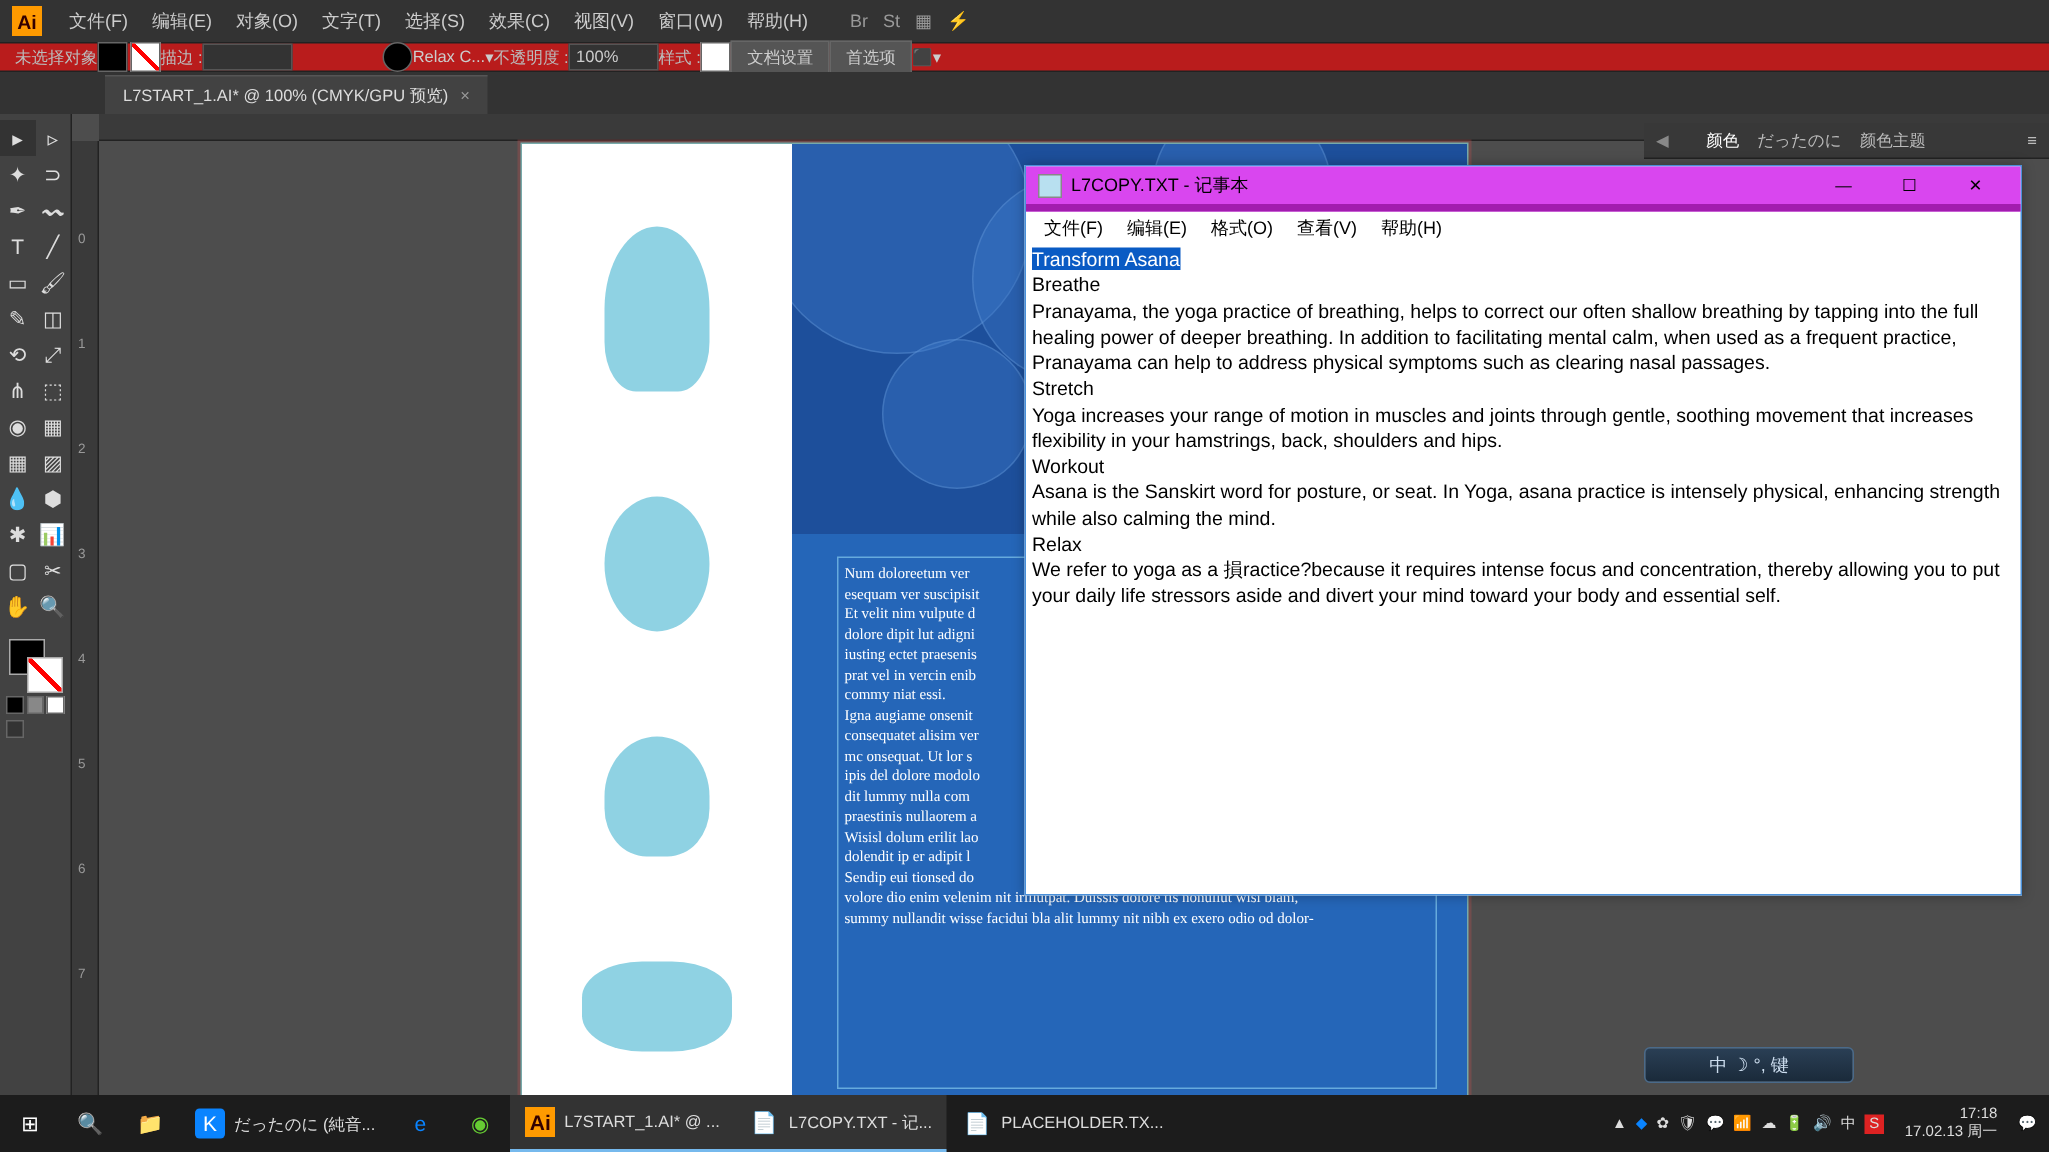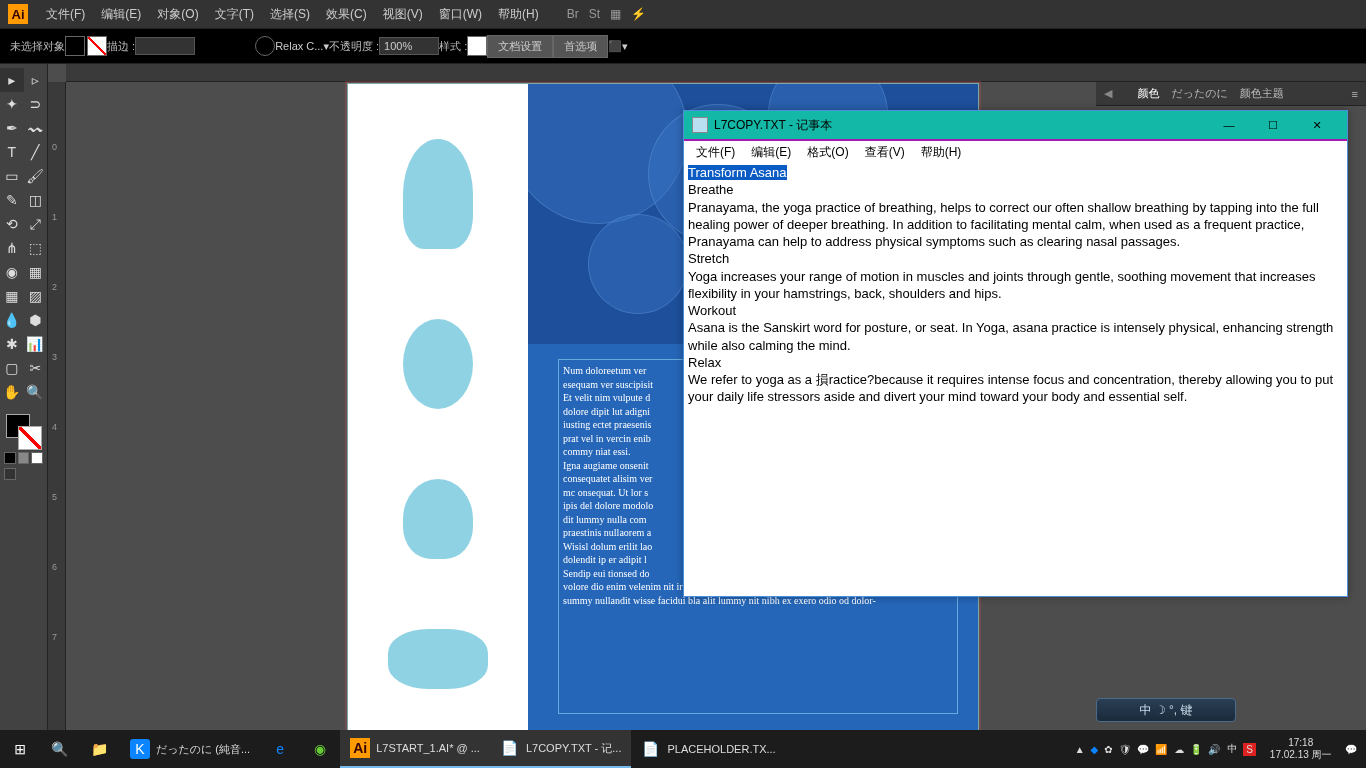--- a/index.html
+++ b/index.html
@@ -10,21 +10,21 @@
 
 .menubar { height: 28px; background: #333333; display: flex; align-items: center; padding: 0 8px; color: #ccc; font-size: 12px; }
 .ai-logo { width: 20px; height: 20px; background: #ff9a00; color: #330000; display: flex; align-items: center; justify-content: center; font-weight: bold; margin-right: 10px; font-size: 13px; }
 .menu-item { padding: 0 8px; cursor: pointer; }
 .menubar-right { margin-left: auto; display: flex; align-items: center; gap: 8px; margin-top: 48px; }
 .workspace-sel { background: #444; padding: 2px 10px; font-size: 11px; }
 .search-stock { background: #262626; padding: 2px 8px; font-size: 11px; color: #888; width: 140px; }
 .window-controls { display: flex; gap: 12px; color: #888; margin-left: 10px; }
 
 
-.controlbar { height: 36px; background: #000000; border-top: 1px solid #222; border-bottom: 1px solid #222; display: flex; align-items: center; padding: 0 10px; color: #ccc; font-size: 11px; }
+.controlbar { height: 20px; background: #b91c1c; border-top: 1px solid #222; border-bottom: 1px solid #222; display: flex; align-items: center; padding: 0 10px; color: #ccc; font-size: 11px; }
 .cb-label { color: #bbb; }
 .cb-swatch { width: 20px; height: 20px; border: 1px solid #666; background: #000; }
 .cb-swatch.none { background: #fff; position: relative; }
 .cb-swatch.none::after { content: ""; position: absolute; left: 0; top: 0; right: 0; bottom: 0; background: linear-gradient(to top right, transparent 45%, red 45%, red 55%, transparent 55%); }
 .cb-input { background: #333; border: 1px solid #555; color: #ccc; padding: 2px 4px; width: 60px; font-size: 11px; }
 .cb-btn { background: #555; padding: 3px 10px; border: 1px solid #666; }
 
 
 .tabbar { height: 28px; background: #333; display: flex; align-items: flex-end; padding-left: 70px; }
 .doc-tab { background: #424242; color: #ddd; font-size: 11px; padding: 5px 12px; display: flex; align-items: center; gap: 8px; border-top: 1px solid #555; }
@@ -60,36 +60,36 @@
 .right-panels { position: absolute; right: 0; top: 82px; width: 270px; height: 24px; background: #383838; display: flex; align-items: center; color: #bbb; font-size: 11px; padding: 0 8px; gap: 12px; border-bottom: 1px solid #222; }
 .panel-tab { cursor: pointer; }
 .panel-tab.active { color: #fff; margin-left: 13px; }
 
 
 .statusbar { height: 22px; background: #424242; color: #bbb; font-size: 11px; display: flex; align-items: center; padding: 0 8px; gap: 10px; border-top: 1px solid #222; }
 .zoom-sel { background: #333; border: 1px solid #555; color: #ccc; padding: 1px 4px; }
 
 
 .notepad { position: absolute; left: 683px; top: 110px; width: 665px; height: 487px; background: #fff; border: 1px solid #4a90d9; box-shadow: 0 0 8px rgba(0,0,0,.3); display: flex; flex-direction: column; z-index: 100; }
-.np-titlebar { height: 30px; background: #14b8a6; display: flex; align-items: center; padding: 0 8px; font-size: 12px; border-bottom: 2px solid #a21caf; }
+.np-titlebar { height: 30px; background: #d946ef; display: flex; align-items: center; padding: 0 8px; font-size: 12px; border-bottom: 5px solid #a21caf; }
 .np-icon { width: 16px; height: 16px; background: #b8e0f0; margin-right: 6px; border: 1px solid #888; }
 .np-controls { margin-left: auto; display: flex; gap: 0; }
 .np-ctrl { width: 44px; height: 28px; display: flex; align-items: center; justify-content: center; font-size: 11px; cursor: pointer; }
 .np-menubar { height: 22px; display: flex; align-items: center; padding: 0 6px; font-size: 12px; gap: 4px; }
 .np-menu { padding: 0 6px; cursor: pointer; }
 .np-content { flex: 1; padding: 2px 4px; font-family: "SimSun", "Courier New", monospace; font-size: 13px; line-height: 1.25; overflow: auto; white-space: pre-wrap; word-break: break-word; }
 .np-highlight { background: #0a5bc4; color: #fff; }
 
 
 .taskbar { position: absolute; left: 0; right: 0; bottom: 0; height: 38px; background: #1c1c1c; display: flex; align-items: center; color: #ddd; font-size: 11px; z-index: 200; }
 .tb-btn { height: 38px; padding: 0 10px; display: flex; align-items: center; gap: 6px; cursor: pointer; }
 .tb-btn.active { background: #333; border-bottom: 2px solid #76b9ed; }
 .tb-icon { width: 20px; height: 20px; display: flex; align-items: center; justify-content: center; font-size: 14px; }
 .tb-tray { margin-left: auto; display: flex; align-items: center; gap: 6px; padding: 0 8px; font-size: 10px; }
-.tb-clock { text-align: center; padding: 0 8px; line-height: 1.2; }
+.tb-clock { text-align: right; padding: 0 8px; line-height: 1.2; }
 .ime-badge { position: absolute; right: 130px; bottom: 46px; width: 140px; height: 24px; background: linear-gradient(#2a3f55,#1a2a3a); border: 1px solid #4a6a8a; border-radius: 4px; color: #cde; font-size: 12px; display: flex; align-items: center; justify-content: center; }
 </style>
 </head>
 <body>
 
 <div class="ai-app">
 
   <div class="menubar">
     <div class="ai-logo">Ai</div>
     <div class="menu-item">文件(F)</div>
@@ -132,20 +132,26 @@
     <span>▾</span>
     <span class="cb-label">不透明度 :</span>
     <input class="cb-input" value="100%" style="">
     <span class="cb-label">样式 :</span>
     <div class="cb-swatch" style="background:#fff"></div>
     <div class="cb-btn">文档设置</div>
     <div class="cb-btn">首选项</div>
     <span>⬛▾</span>
   </div>
 
+  <div class="tabbar">
+    <div class="doc-tab">
+      <span>L7START_1.AI* @ 100% (CMYK/GPU 预览)</span>
+      <span class="tab-close">×</span>
+    </div>
+  </div>
 
   <div class="main-area">
 
     <div class="toolbox">
       <div class="tool-row">
           <div class="tool active">▸</div>
           <div class="tool">▹</div>
         </div>
       <div class="tool-row">
           <div class="tool">✦</div>

